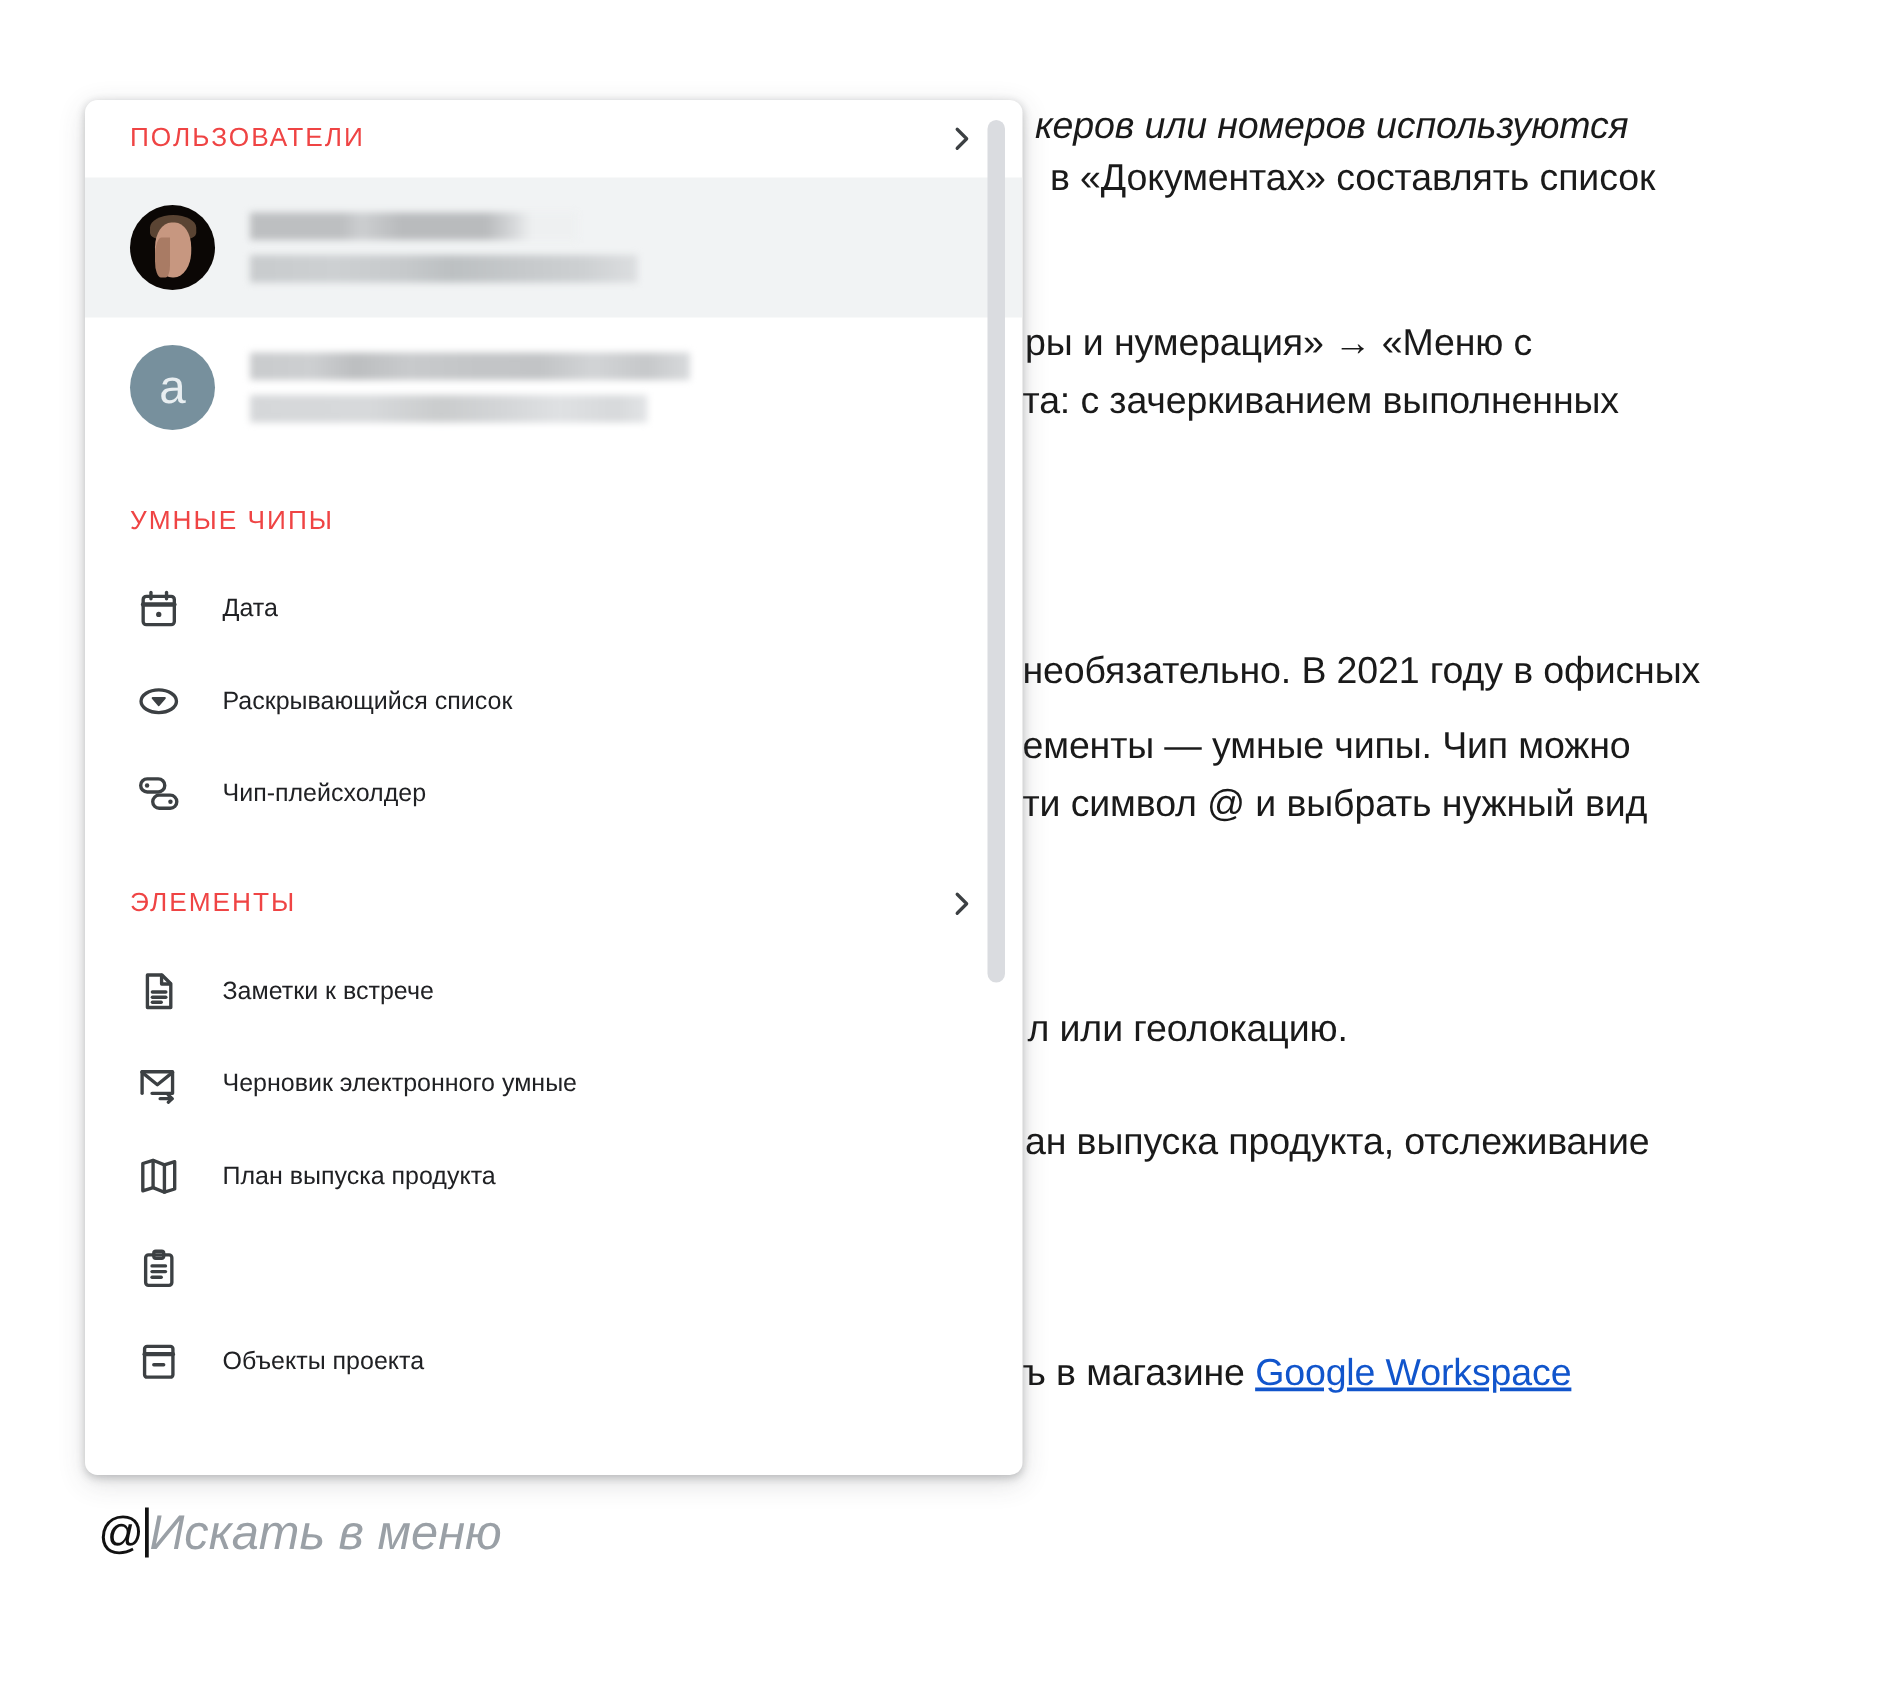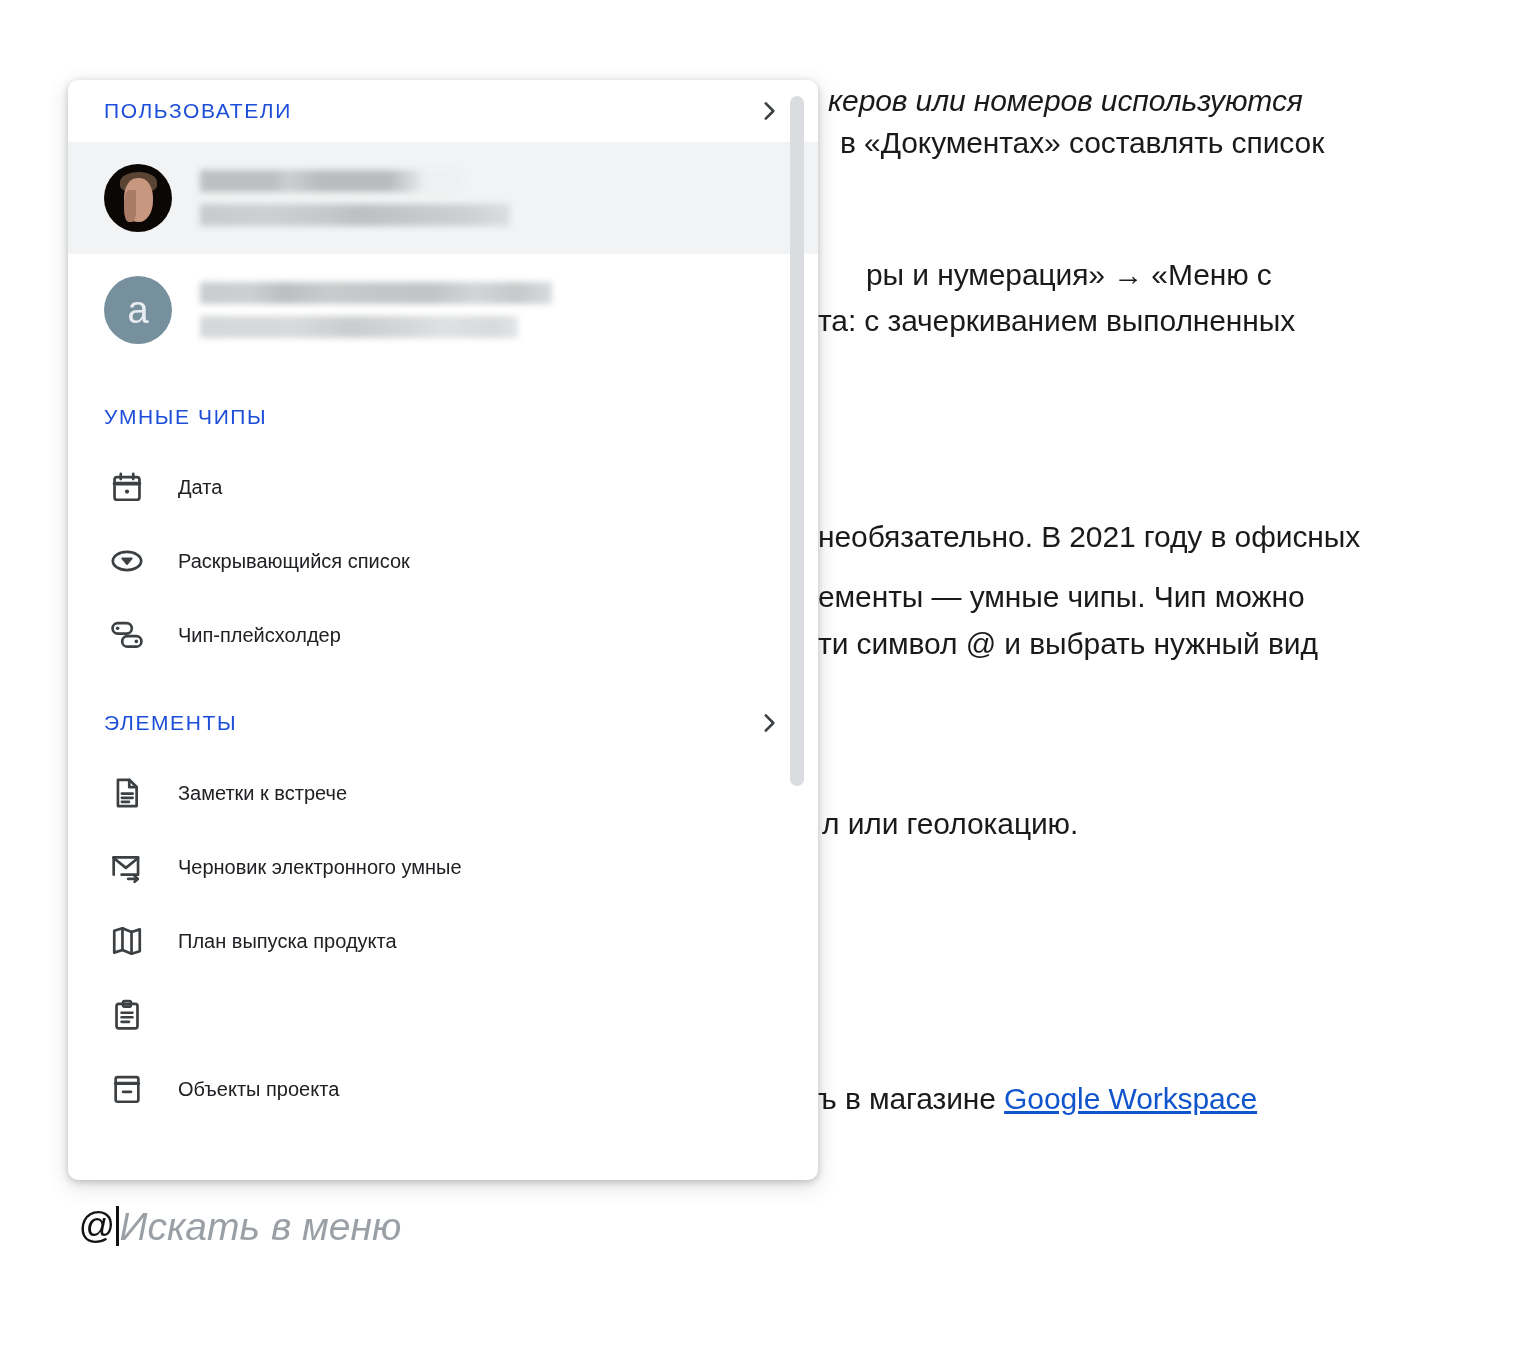--- a/index.html
+++ b/index.html
@@ -53,21 +53,21 @@
     display: flex;
     align-items: center;
     justify-content: space-between;
     padding: 0 36px 0 36px;
     height: 62px;
     box-sizing: border-box;
   }
   .section-header-label {
     font-size: 21px;
     letter-spacing: 1.6px;
-    color: #1d4ed8;
+    color: #ef4444;
     text-transform: uppercase;
     font-weight: 400;
   }
   .chevron-right {
     width: 26px;
     height: 26px;
     display: block;
   }
 
   
@@ -211,26 +211,27 @@
     line-height: 1;
     white-space: nowrap;
   }
 </style>
 </head>
 <body>
 
 <div id="doc-background">
   <div class="doc-line" style="left:828px; top:82px;font-style:italic;">керов или номеров используются</div>
   <div class="doc-line" style="left:840px; top:124px;">в «Документах» составлять список</div>
-  <div class="doc-line" style="left:820px; top:256px;margin-left:46px;">ры и нумерация» → «Меню с</div>
+  <div class="doc-line" style="left:820px; top:256px;">ры и нумерация» → «Меню с</div>
   <div class="doc-line" style="left:818px; top:302px;">та: с зачеркиванием выполненных</div>
   <div class="doc-line" style="left:818px; top:518px;text-align:right;">необязательно. В 2021 году в офисных</div>
   <div class="doc-line" style="left:818px; top:578px;">ементы — умные чипы. Чип можно</div>
   <div class="doc-line" style="left:818px; top:625px;">ти символ @ и выбрать нужный вид</div>
   <div class="doc-line" style="left:822px; top:805px;">л или геолокацию.</div>
+  <div class="doc-line" style="left:820px; top:895px;">ан выпуска продукта, отслеживание</div>
   <div class="doc-line" style="left:818px; top:1080px;"><span>ъ в магазине </span><a class="doc-link" href="#">Google Workspace</a></div>
 </div>
 
 <div id="menu-panel">
 
   <div class="section-header">
     <span class="section-header-label">ПОЛЬЗОВАТЕЛИ</span>
     <span>
       <svg class="chevron-right" viewBox="0 0 24 24" fill="none" stroke="#3c4043" stroke-width="2.4" stroke-linecap="round" stroke-linejoin="round">
           <polyline points="9 5 16 12 9 19"></polyline>

